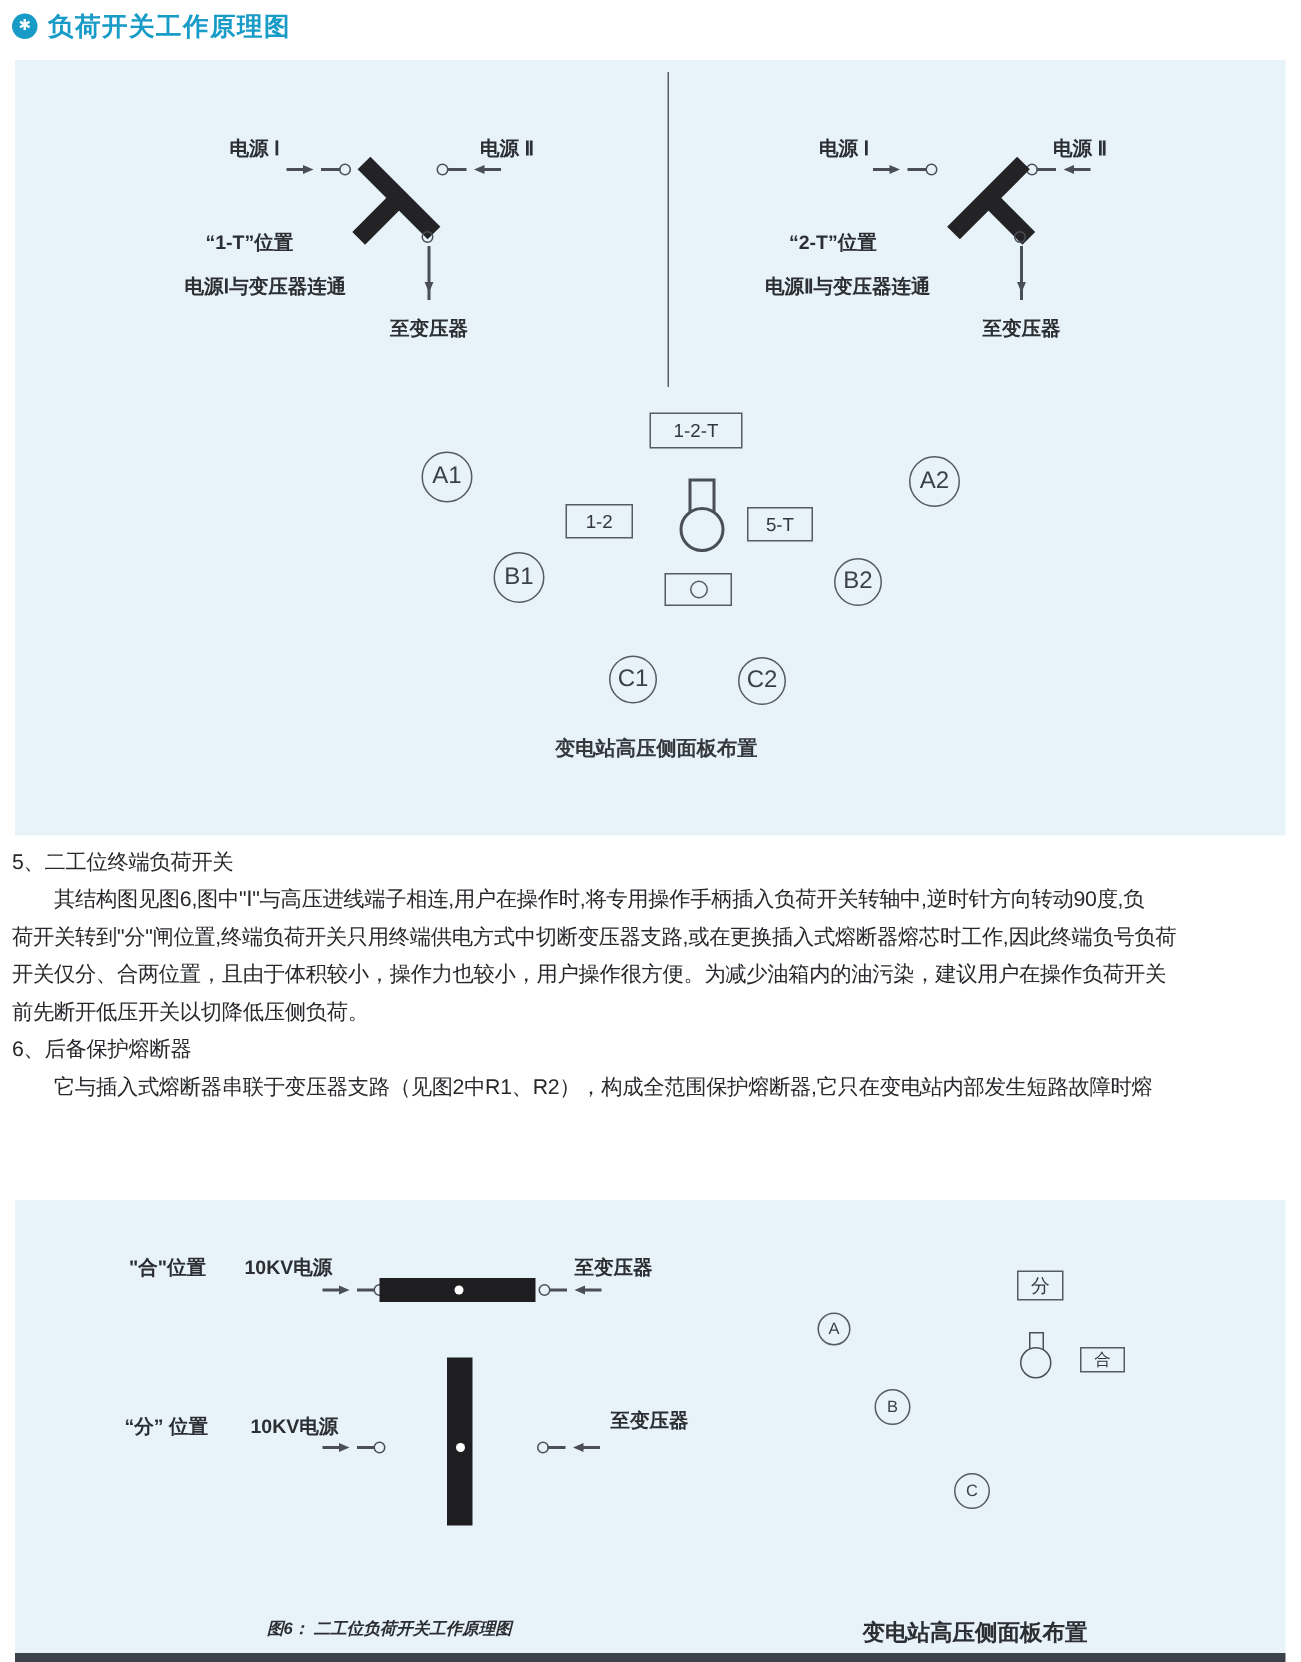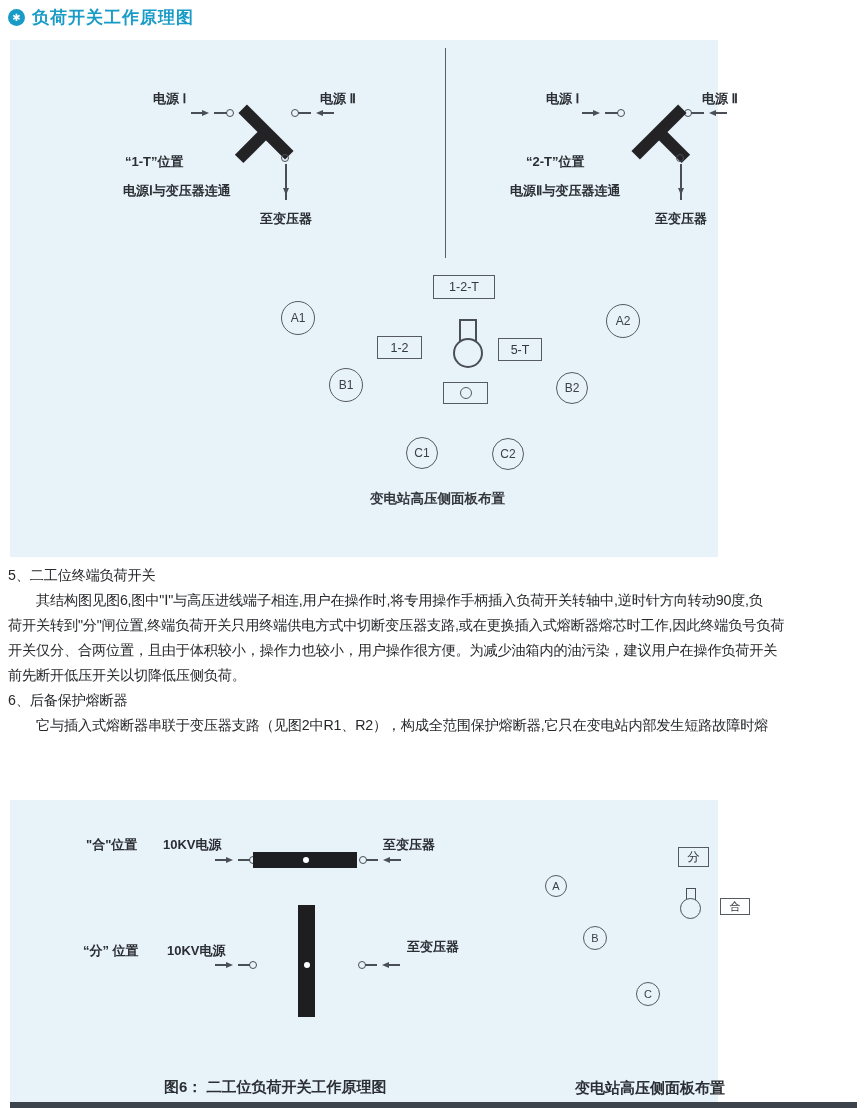--- a/index.html
+++ b/index.html
@@ -4,21 +4,21 @@
 <style>
   html,body{margin:0;padding:0;background:#fff;}
   #page{position:relative;width:867px;height:1108px;background:#ffffff;overflow:hidden;
         font-family:"Liberation Sans",sans-serif;}
   
   .hdr{position:absolute;left:8px;top:6px;display:flex;align-items:center;gap:7px;}
   .hdr-icon{width:17px;height:17px;border-radius:50%;background:#189bc7;color:#fff;
             display:flex;align-items:center;justify-content:center;font-size:10px;line-height:1;}
   .hdr-title{color:#189bc7;font-size:17px;font-weight:bold;letter-spacing:1px;}
   
-  .diagbox{position:absolute;left:10px;width:708px;background:#e7f2f9;}
+  .diagbox{position:absolute;left:10px;width:847px;background:#e7f2f9;}
   #box1{top:40px;height:517px;}
   #box2{top:800px;height:302px;}
   .dlabel{position:absolute;font-size:13px;font-weight:bold;color:#2b2f33;white-space:nowrap;}
   
   .contact{position:absolute;display:flex;align-items:center;height:8px;}
   .seg{display:inline-block;height:1.6px;background:#4a4f55;}
   .gap{display:inline-block;width:5px;height:1px;}
   .head-r{width:0;height:0;border-left:7px solid #4a4f55;border-top:3.5px solid transparent;border-bottom:3.5px solid transparent;margin-left:-1px;}
   .head-l{width:0;height:0;border-right:7px solid #4a4f55;border-top:3.5px solid transparent;border-bottom:3.5px solid transparent;margin-right:-1px;}
   .ring{width:6px;height:6px;border:1.6px solid #4a4f55;border-radius:50%;background:transparent;margin-left:-1px;flex:none;}
@@ -29,21 +29,21 @@
   
   .tshape{position:absolute;width:0;height:0;}
   .t-cross{position:absolute;left:-33px;top:-6px;width:66px;height:12px;background:#232326;}
   .t-stem{position:absolute;left:-6px;top:3px;width:12px;height:35px;background:#232326;}
   .rot45{transform:rotate(45deg);}
   .rotm45{transform:rotate(-45deg);}
   
   .blabel{position:absolute;border:1.6px solid #565b61;display:flex;align-items:center;justify-content:center;
           font-size:12.5px;color:#33383d;background:transparent;}
   .circ{position:absolute;border:1.6px solid #565b61;border-radius:50%;display:flex;align-items:center;
-        justify-content:center;font-size:12px;color:#3c4146;background:transparent;}
+        justify-content:center;font-size:16px;color:#3c4146;background:transparent;}
   .knob-rect{position:absolute;border:2px solid #4a4f55;background:#e7f2f9;}
   .knob-circ{position:absolute;border:2px solid #4a4f55;border-radius:50%;background:#e7f2f9;}
   .plate{position:absolute;border:1.6px solid #565b61;display:flex;align-items:center;justify-content:center;}
   .plate-dot{width:10px;height:10px;border:1.6px solid #565b61;border-radius:50%;}
   .divider{position:absolute;width:1px;background:#5a5f65;}
   .cap-sm{position:absolute;font-size:13.5px;font-weight:bold;color:#34383c;white-space:nowrap;}
   .cap-lg{position:absolute;font-size:15.5px;font-weight:bold;color:#2b2f33;white-space:nowrap;}
   
   .bodyline{position:absolute;left:8px;font-size:14.2px;line-height:25px;color:#26282b;white-space:nowrap;letter-spacing:-0.2px;}
   
@@ -79,21 +79,21 @@
         <span class="head-l"></span>
         <span class="seg" style="width:12px;"></span>
     </div>
     <div class="tshape rot45" style="left:256px;top:92px;">
       <div class="t-cross"></div>
         <div class="t-stem"></div>
     </div>
     <div class="oring" style="left:271px;top:114px;width:6px;height:6px;"></div>
     <div class="vline" style="left:275px;top:124px;height:36px;"></div>
     <div class="head-d" style="left:272.5px;top:148px;"></div>
-    <div class="dlabel" style="left:115px;top:113px;">“1-T”位置</div>
+    <div class="dlabel" style="left:127px;top:113px;">“1-T”位置</div>
     <div class="dlabel" style="left:113px;top:142px;">电源Ⅰ与变压器连通</div>
     <div class="dlabel" style="left:250px;top:170px;">至变压器</div>
 
     <div class="divider" style="left:435px;top:8px;height:210px;"></div>
 
     <div class="dlabel" style="left:536px;top:50px;">电源 Ⅰ</div>
     <div class="contact" style="left:572px;top:69px;">
       <span class="seg" style="width:12px;"></span>
         <span class="head-r"></span>
         <span class="gap"></span>
@@ -187,19 +187,19 @@
     <div class="dlabel" style="left:397px;top:138px;">至变压器</div>
 
     <div class="blabel" style="left:668px;top:47px;width:29px;height:18px;">分</div>
     <div class="circ" style="left:535px;top:75px;width:20px;height:20px;font-size:11px;">A</div>
     <div class="knob-rect" style="left:676px;top:88px;width:8px;height:17px;border-width:1.6px;"></div>
     <div class="knob-circ" style="left:670px;top:98px;width:19px;height:19px;border-width:1.6px;"></div>
     <div class="blabel" style="left:710px;top:98px;width:28px;height:15px;font-size:11px;">合</div>
     <div class="circ" style="left:573px;top:126px;width:22px;height:22px;font-size:11px;">B</div>
     <div class="circ" style="left:626px;top:182px;width:22px;height:22px;font-size:11px;">C</div>
 
-    <div class="cap-lg" style="left:154px;top:278px;font-size:15px;">图6： 二工位负荷开关工作原理图</div>
+    <div class="cap-lg" style="left:168px;top:278px;font-size:11px;font-style:italic;">图6： 二工位负荷开关工作原理图</div>
     <div class="cap-lg" style="left:565px;top:279px;font-size:15px;">变电站高压侧面板布置</div>
   </div>
 
   <div class="bottombar"></div>
 
 </div>
 
 </body></html>

